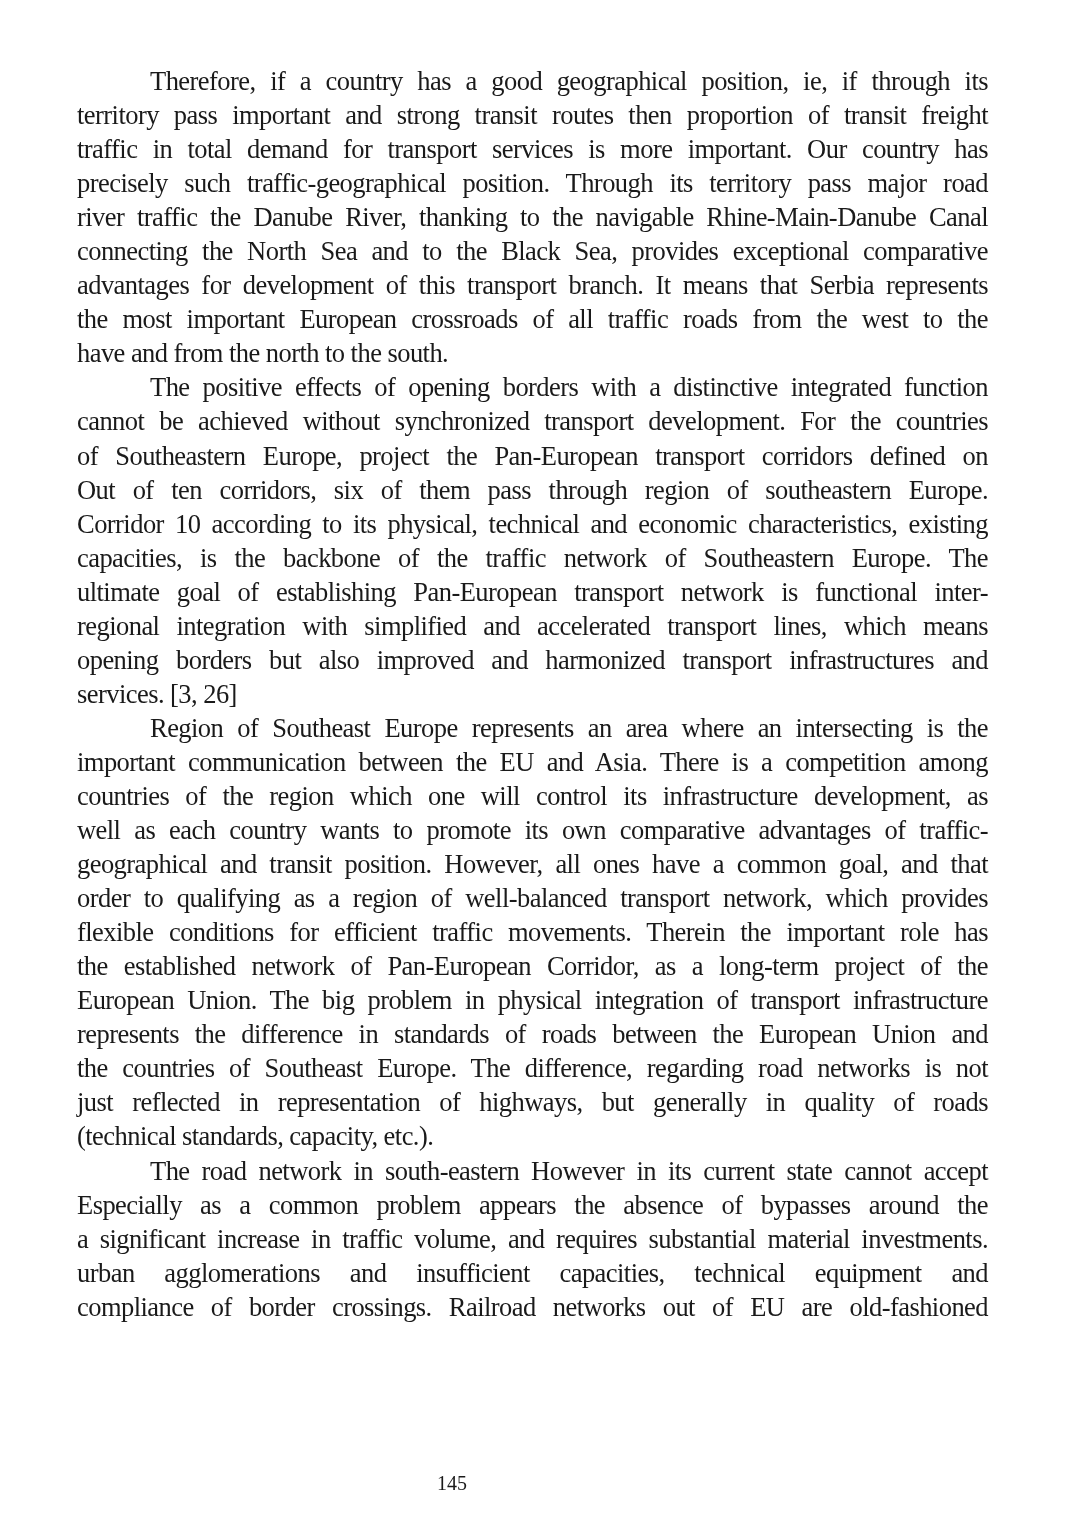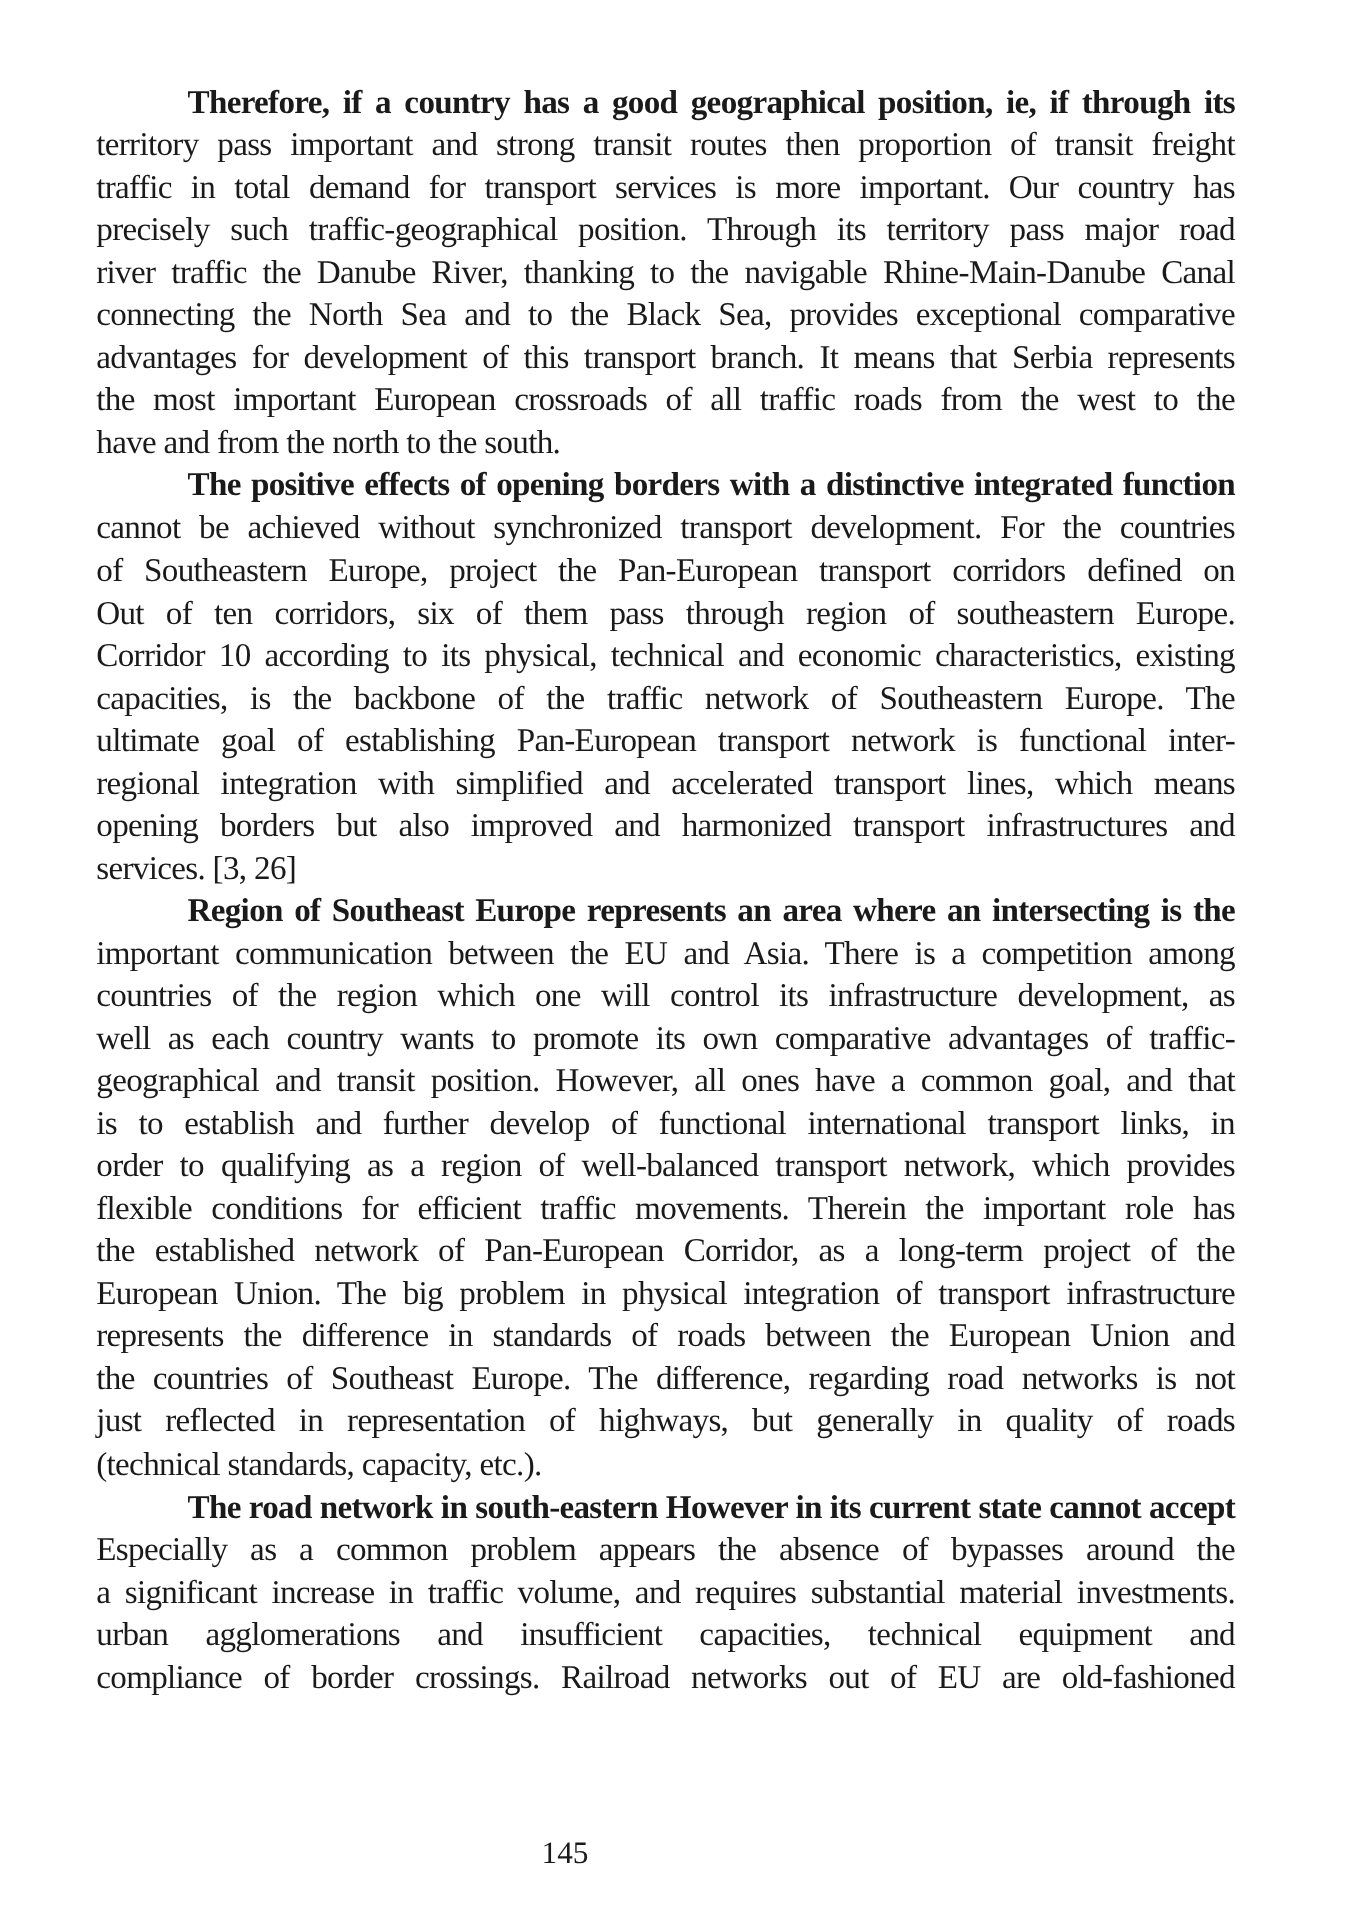--- a/index.html
+++ b/index.html
@@ -32,33 +32,32 @@
       font-size: 26.5px;
       white-space: nowrap;
       text-align: justify;
       text-align-last: justify;
       letter-spacing: -0.55px;
       word-spacing: 0px;
       overflow: visible;
     }
     .line.first {
       text-indent: 73px;
-      font-weight: bold;
     }
     .line.last {
       text-align: left;
       text-align-last: left;
     }
     .page-number {
       position: absolute;
       left: 0;
       width: 904px;
       top: 1468px;
       text-align: center;
-      font-size: 25px;
+      font-size: 20px;
       line-height: 30px;
       color: #1a1a1a;
     }
   </style>
 </head>
 <body>
 
 <div class="page">
 
   <p class="para">
@@ -85,21 +84,20 @@
     <span class="line">opening borders but also improved and harmonized transport infrastructures and</span>
     <span class="line last">services. [3, 26]</span>
   </p>
 
   <p class="para">
     <span class="line first">Region of Southeast Europe represents an area where an intersecting is the</span>
     <span class="line">important communication between the EU and Asia. There is a competition among</span>
     <span class="line">countries of the region which one will control its infrastructure development, as</span>
     <span class="line">well as each country wants to promote its own comparative advantages of traffic-</span>
     <span class="line">geographical and transit position. However, all ones have a common goal, and that</span>
-    <span class="line">is to establish and further develop of functional international transport links, in</span>
     <span class="line">order to qualifying as a region of well-balanced transport network, which provides</span>
     <span class="line">flexible conditions for efficient traffic movements. Therein the important role has</span>
     <span class="line">the established network of Pan-European Corridor, as a long-term project of the</span>
     <span class="line">European Union. The big problem in physical integration of transport infrastructure</span>
     <span class="line">represents the difference in standards of roads between the European Union and</span>
     <span class="line">the countries of Southeast Europe. The difference, regarding road networks is not</span>
     <span class="line">just reflected in representation of highways, but generally in quality of roads</span>
     <span class="line last">(technical standards, capacity, etc.).</span>
   </p>
 

